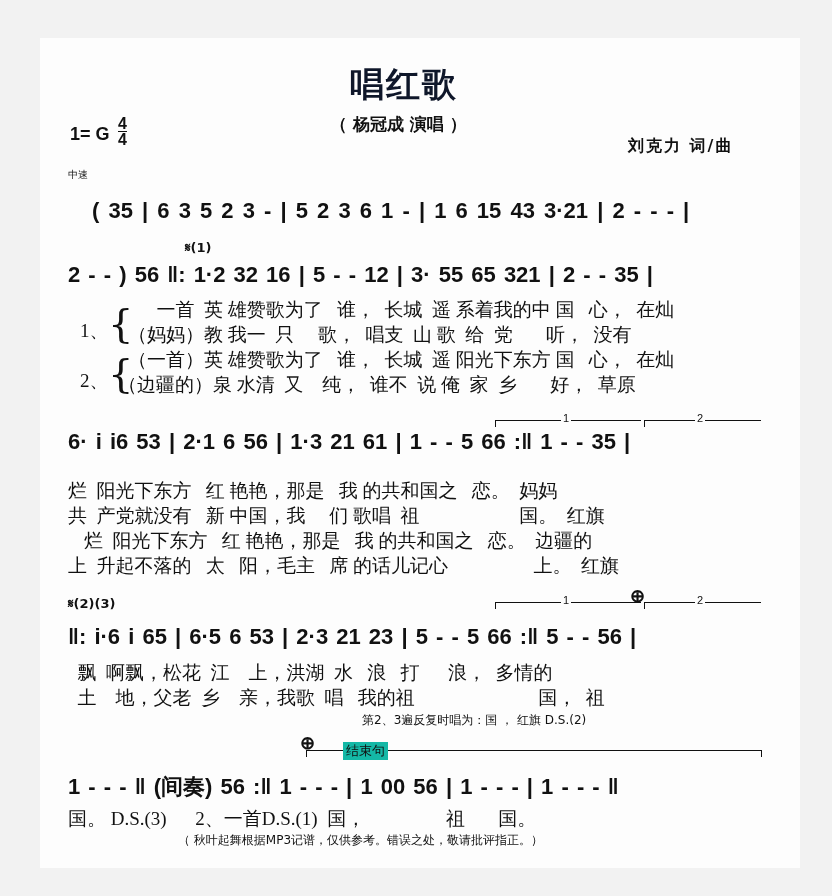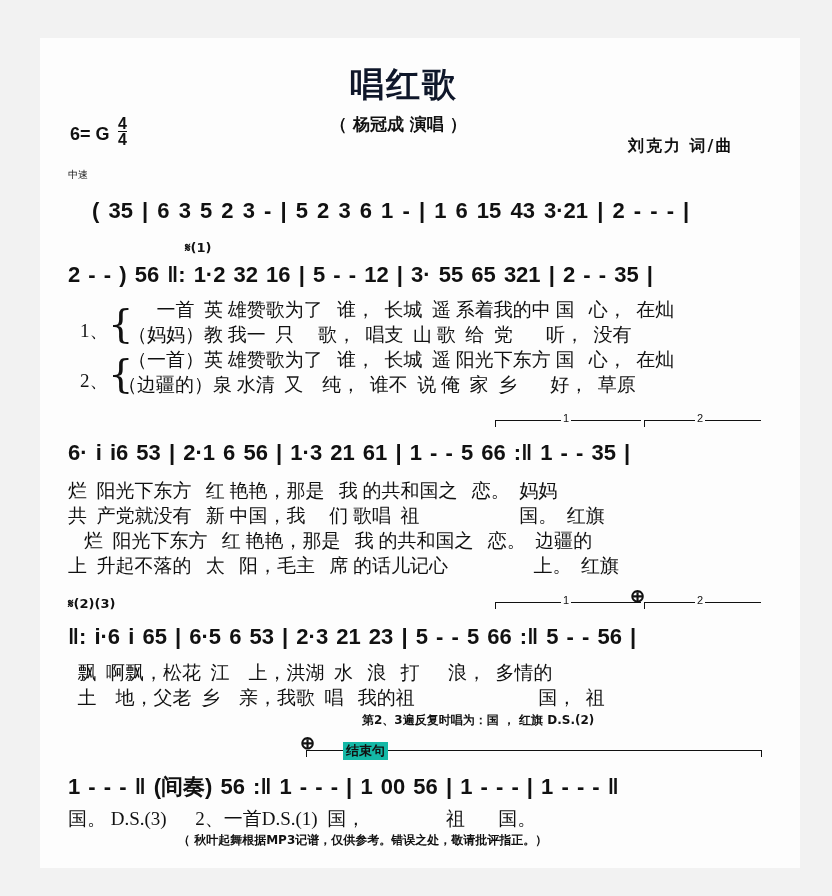--- a/index.html
+++ b/index.html
@@ -11,30 +11,30 @@
   .key{left:70px;top:124px;font-size:18px;font-weight:bold;}
   .ts{position:absolute;left:118px;top:116px;font-size:16px;font-weight:bold;line-height:15px;text-align:center;}
   .ts div:first-child{border-bottom:1.5px solid #111;}
   .tempo{left:68px;top:168px;font-size:10px;font-weight:normal;font-family:"DejaVu Sans",sans-serif;}
   .author{left:628px;top:136px;font-size:16px;font-weight:bold;font-family:"DejaVu Sans",sans-serif;letter-spacing:2px;}
   .row{position:absolute;left:68px;font-size:22px;font-weight:bold;font-family:"Liberation Sans",sans-serif;}
   .lyr{position:absolute;font-size:19px;font-family:"Liberation Serif","DejaVu Serif",serif;white-space:pre;}
   .note{font-size:10px;font-family:"DejaVu Sans",sans-serif;font-weight:bold;}
   .volta{position:absolute;border-top:1.5px solid #111;border-left:1.5px solid #111;height:6px;font-size:10px;}
   .volta span{position:absolute;top:-9px;background:#fdfdfd;padding:0 2px;font-size:11px;}
-  .small{font-size:13px;font-weight:bold;font-family:"DejaVu Sans",sans-serif;}
+  .small{font-size:13px;font-weight:normal;font-family:"DejaVu Sans",sans-serif;}
 </style>
 </head>
 <body>
 
 <div class="page"></div>
 
 <div class="abs title">唱红歌</div>
 <div class="abs subtitle">（ 杨冠成 演唱 ）</div>
-<div class="abs key">6= G</div>
+<div class="abs key">1= G</div>
 <div class="ts">
   <div>4</div>
   <div>4</div>
 </div>
 <div class="abs tempo">中速</div>
 <div class="abs author">刘克力  词/曲</div>
 
 <div class="abs row" style="top:198px;">
   <span style="word-spacing:3px;margin-left:24px;">( 35 | 6 3 5 2 3 - | 5 2 3 6 1 - | 1 6 15 43 3·21 | 2 - - - |</span>
 </div>
@@ -51,21 +51,21 @@
 <div class="lyr" style="left:128px;top:322px;">（妈妈）教 我一  只     歌，  唱支  山 歌  给  党       听，  没有</div>
 <div class="lyr" style="left:128px;top:347px;">（一首）英 雄赞歌为了   谁，  长城  遥 阳光下东方 国   心，  在灿</div>
 <div class="lyr" style="left:118px;top:372px;">（边疆的）泉 水清  又    纯，  谁不  说 俺  家  乡       好，  草原</div>
 
 <div class="volta" style="left:495px;top:420px;width:145px;">
     <span style="left:65px;">1</span>
   </div>
 <div class="volta" style="left:644px;top:420px;width:116px;border-left:1.5px solid #111;">
     <span style="left:50px;">2</span>
   </div>
-<div class="abs row" style="top:440px;">
+<div class="abs row" style="top:429px;">
   <span style="word-spacing:2px;">6· i i6 53 | 2·1 6 56 | 1·3 21 61 | 1 - - 5 66 :‖ 1 - - 35 |</span>
 </div>
 <div class="lyr" style="left:68px;top:478px;">烂  阳光下东方   红 艳艳，那是   我 的共和国之   恋。  妈妈</div>
 <div class="lyr" style="left:68px;top:503px;">共  产党就没有   新 中国，我     们 歌唱  祖                     国。  红旗</div>
 <div class="lyr" style="left:84px;top:528px;">烂  阳光下东方   红 艳艳，那是   我 的共和国之   恋。  边疆的</div>
 <div class="lyr" style="left:68px;top:553px;">上  升起不落的   太   阳，毛主   席 的话儿记心                  上。  红旗</div>
 
 <div class="abs note" style="left:68px;top:596px;font-size:13px;">𝄋(2)(3)</div>
 <div class="abs" style="left:630px;top:585px;font-size:18px;font-weight:bold;">⊕</div>
 <div class="volta" style="left:495px;top:602px;width:145px;">

